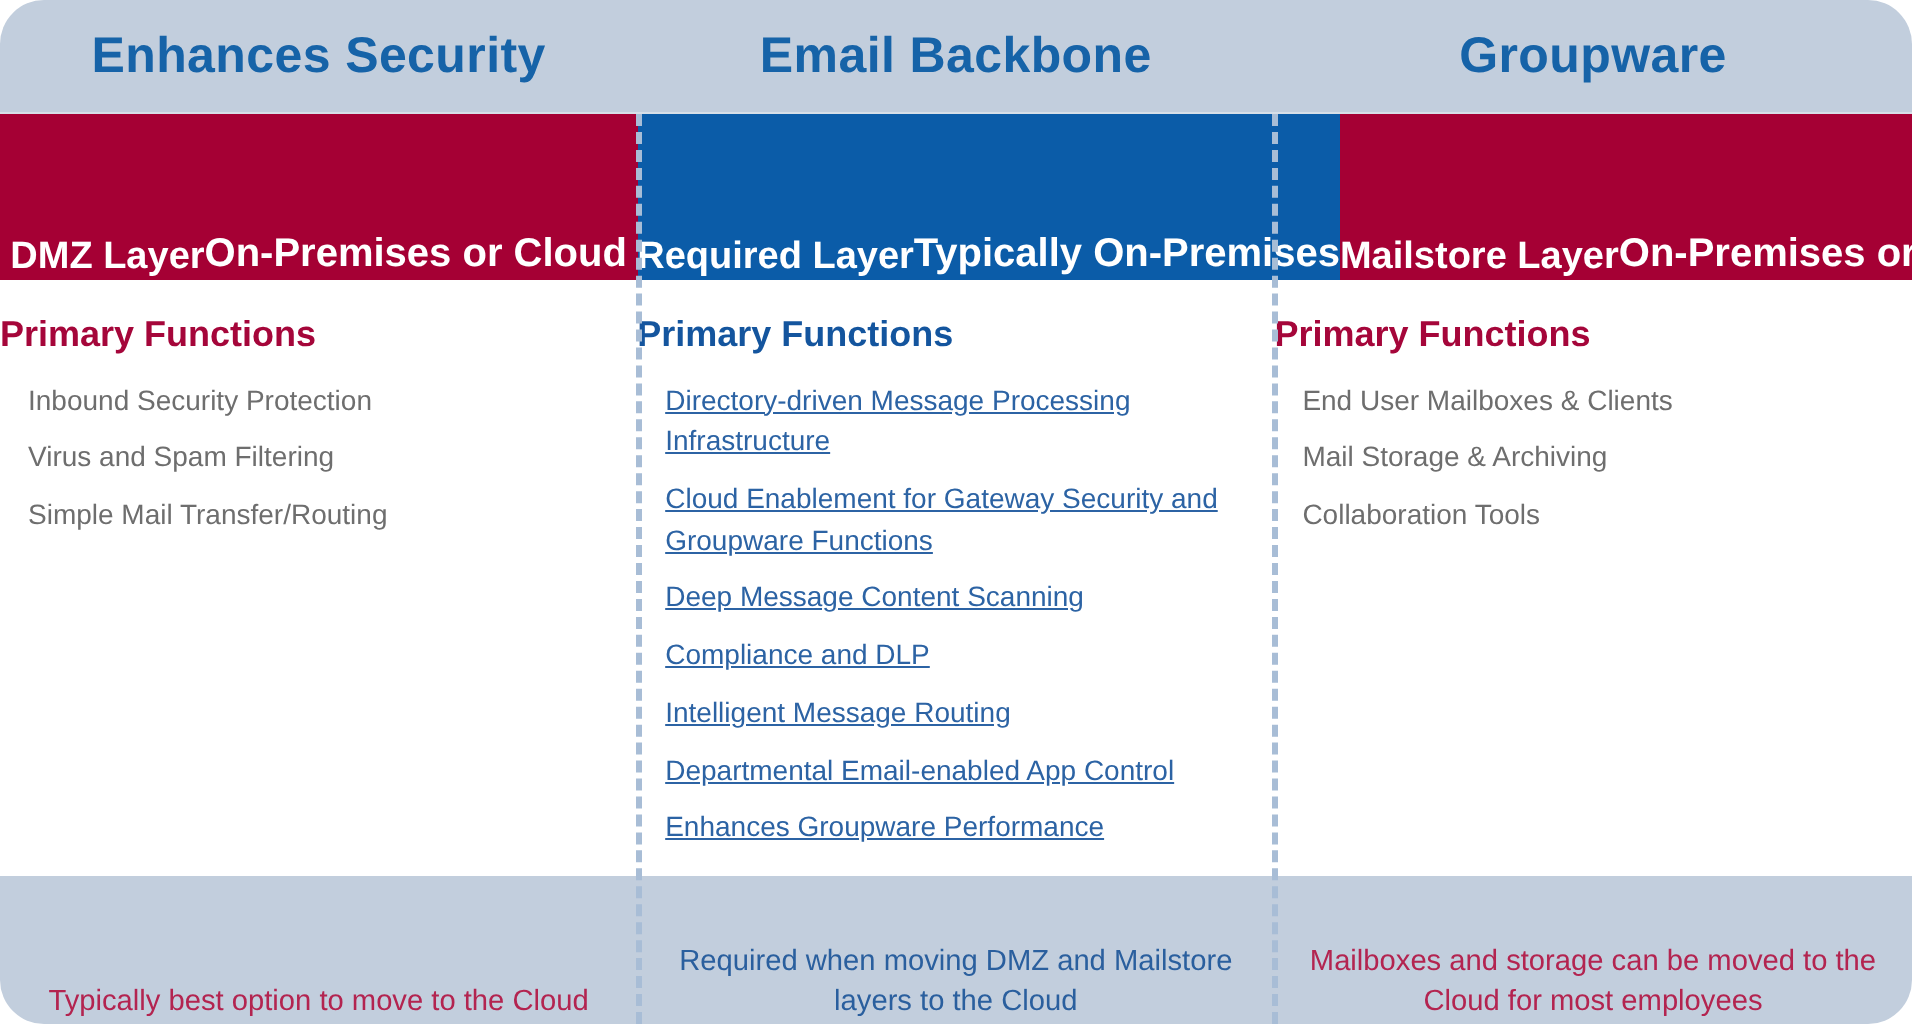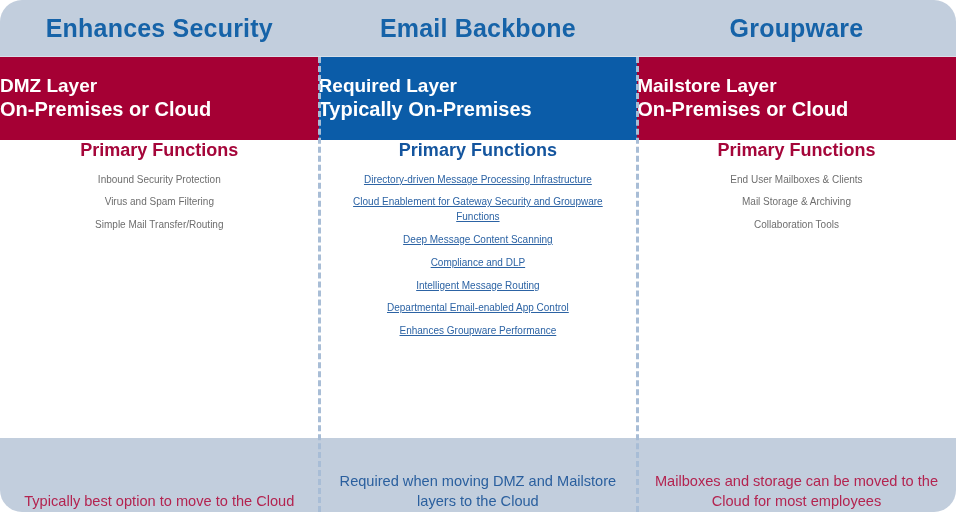--- a/index.html
+++ b/index.html
@@ -65,22 +65,22 @@
   
   .layer-row {
     position: absolute;
     left: 0; top: 57px;
     width: 956px; height: 83px;
     display: flex;
   }
   .layer-cell {
     flex: 0 0 318.6px;
     display: flex;
-    flex-direction: column;
-    align-items: flex-start;
+    flex-direction: row;
+    align-items: flex-end;
     justify-content: center;
     color: #ffffff;
   }
   .layer-cell.crimson { background: #a50034; }
   .layer-cell.blue    { background: #0b5ca8; }
   .layer-name {
     font-size: 19px;
     font-weight: bold;
     line-height: 1.18;
     white-space: nowrap;
@@ -94,39 +94,40 @@
 
   
   .cols-row {
     position: absolute;
     left: 0; top: 140px;
     width: 956px; height: 298px;
     display: flex;
   }
   .col {
     flex: 0 0 318.6px;
-    text-align: center;
+    padding-top: 17px;
+    text-align: left;
     box-sizing: border-box;
   }
   .col-heading {
     font-size: 18px;
     font-weight: bold;
     margin-bottom: 11px;
     line-height: 1.2;
   }
   .col.side .col-heading   { color: #a5063a; }
   .col.center .col-heading { color: #14559e; }
 
   .func-list {
     list-style: none;
     margin: 0;
     padding: 0 14px;
   }
   .func-item {
-    font-size: 10px;
+    font-size: 14px;
     line-height: 1.48;
     margin-bottom: 8px;
   }
   .col.side .func-item   { color: #6e6e6e; }
   .col.center .func-item { color: #2c63a4; text-decoration: underline; }
 
   
   .note-row {
     position: absolute;
     left: 0; top: 438px;

